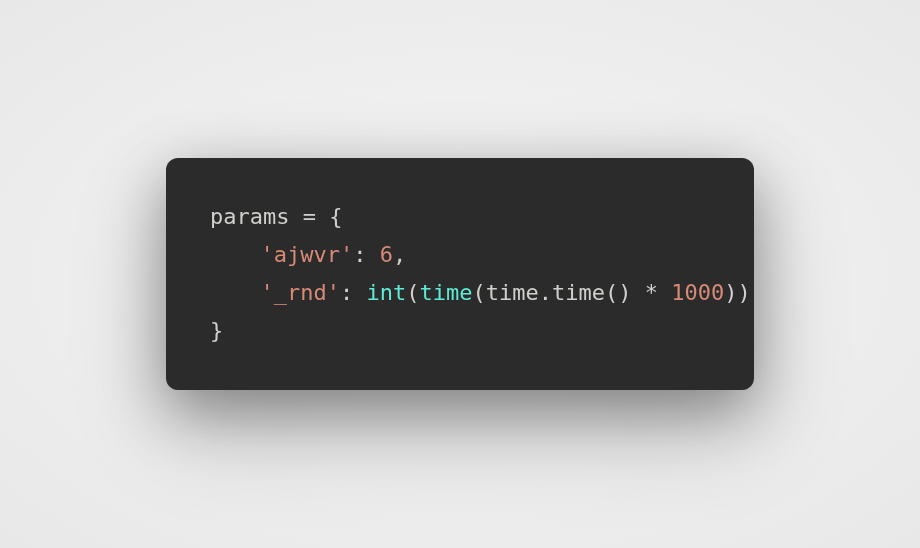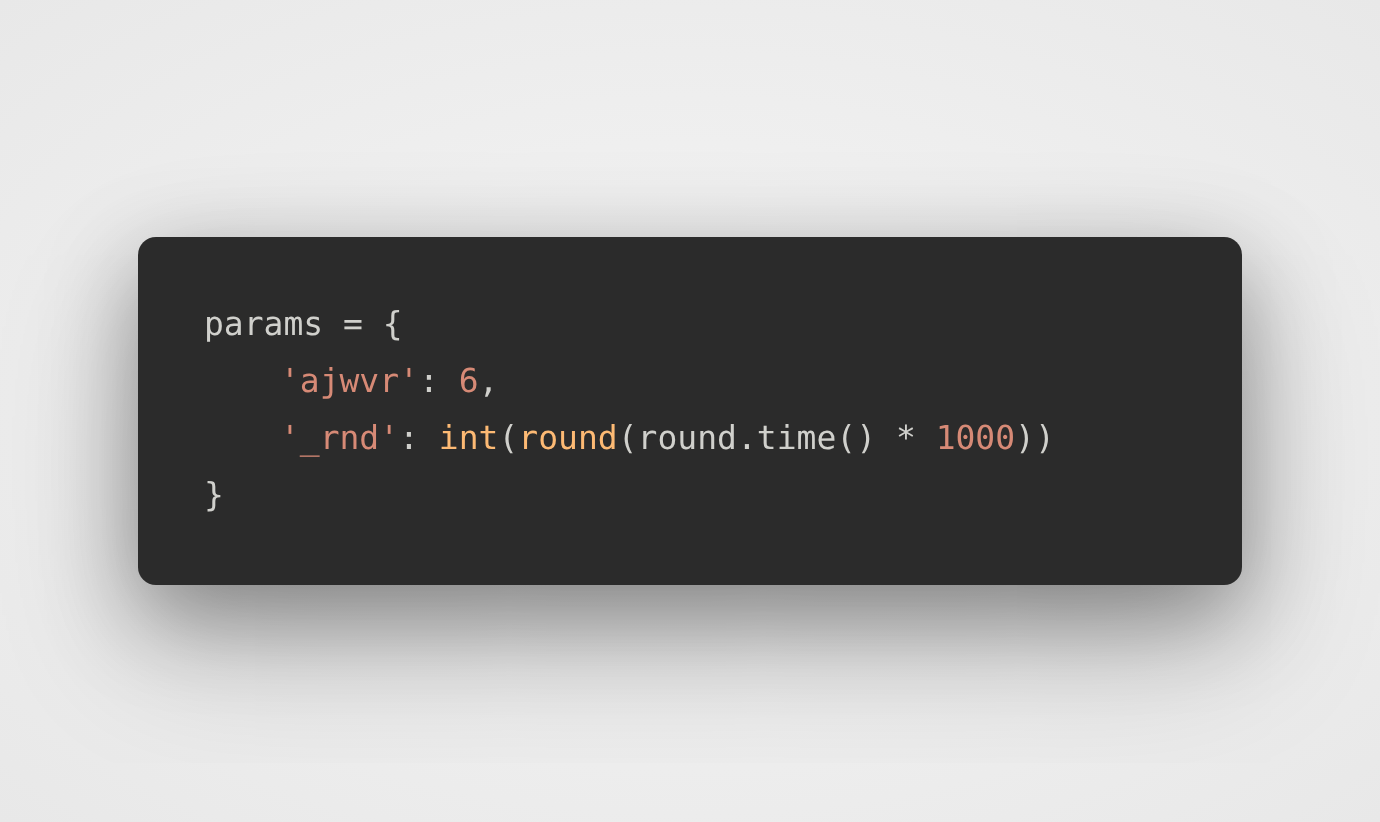--- a/index.html
+++ b/index.html
@@ -13,41 +13,41 @@
       background: radial-gradient(ellipse at center, #f5f5f5 0%, #e8e8e8 100%);
       display: flex;
       align-items: center;
       justify-content: center;
       font-family: 'SF Mono', 'Monaco', 'Consolas', 'DejaVu Sans Mono', monospace;
     }
     .code-block {
       background: #2b2b2b;
       border-radius: 12px;
       padding: 40px 44px;
-      width: 736px;
+      width: 588px;
       box-shadow: 0 20px 60px rgba(0,0,0,0.35), 0 40px 100px rgba(0,0,0,0.2);
       font-size: 22px;
       line-height: 1.72;
       color: #d4d4d4;
     }
     .code-line {
       white-space: pre;
     }
     .indent {
       padding-left: 2.3em;
     }
     .c-default { color: #d0d0cc; }
     .c-string { color: #d78a76; margin-top: 23px; }
     .c-number { color: #d78a76; }
-    .c-builtin { color: #fdba74; text-align: center; }
+    .c-builtin { color: #5eead4; text-align: center; }
     .c-punct { color: #d0d0cc; }
   </style>
 </head>
 <body>
 
 <div class="code-block">
   <div id="code-container">
       <div class="code-line"><span class="c-default">params </span><span class="c-punct">=</span><span class="c-punct"> {</span></div>
       <div class="code-line indent"><span class="c-string">'ajwvr'</span><span class="c-punct">: </span><span class="c-number">6</span><span class="c-punct">,</span></div>
-      <div class="code-line indent"><span class="c-string">'_rnd'</span><span class="c-punct">: </span><span class="c-builtin">int</span><span class="c-punct">(</span><span class="c-builtin">round</span><span class="c-default">(round.time() </span><span class="c-punct">*</span><span class="c-default"> </span><span class="c-number">1000</span><span class="c-punct">))</span></div>
+      <div class="code-line indent"><span class="c-string">'_rnd'</span><span class="c-punct">: </span><span class="c-builtin">int</span><span class="c-punct">(</span><span class="c-builtin">time</span><span class="c-default">(time.time() </span><span class="c-punct">*</span><span class="c-default"> </span><span class="c-number">1000</span><span class="c-punct">))</span></div>
       <div class="code-line"><span class="c-punct">}</span></div>
     </div>
 </div>
 
 </body></html>

